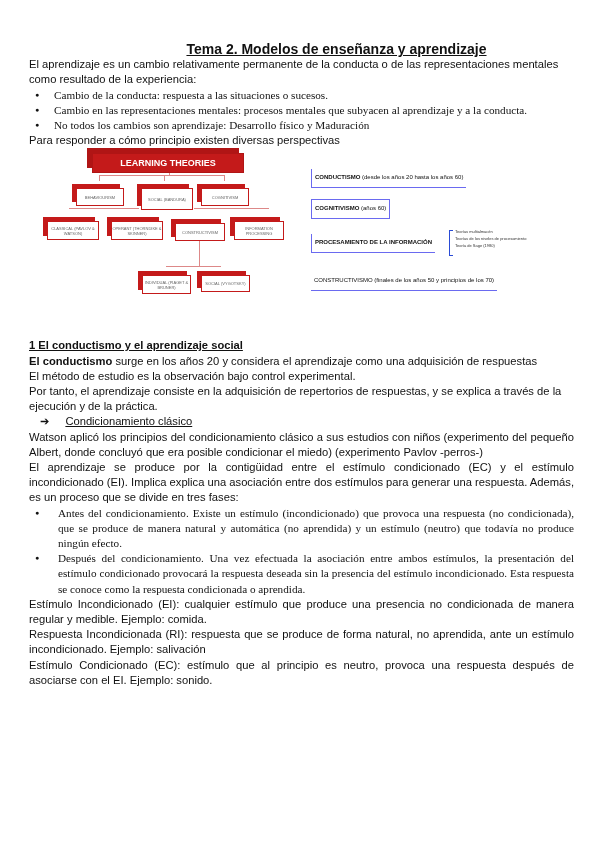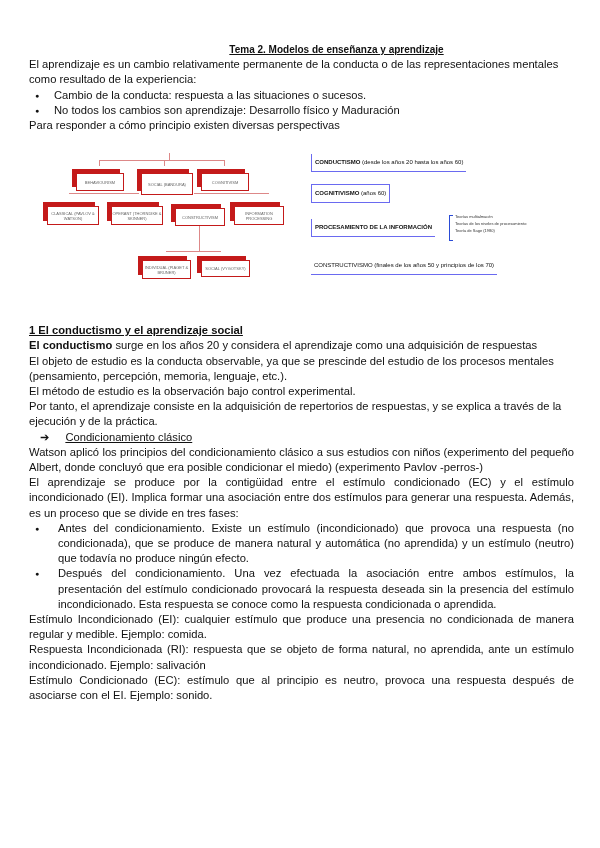--- a/index.html
+++ b/index.html
@@ -1,22 +1,22 @@
 <!DOCTYPE html>
 <html><head>
 <meta charset="utf-8">
 <style>
   html, body { margin:0; padding:0; background:#fff; }
   body { width:600px; height:848px; position:relative; overflow:hidden;
          font-family:"Liberation Sans", sans-serif; color:#111; font-size:11.2px; line-height:15.2px; }
   .page { position:absolute; left:29px; top:42px; width:545px; }
-  .title { text-align:center; font-weight:bold; text-decoration:underline; font-size:10px; margin-left:70px; }
+  .title { text-align:center; font-weight:bold; text-decoration:underline; font-size:14px; margin-left:70px; }
   p { margin:0; }
   ul.bul { margin:0; padding:0; list-style:none; }
-  ul.bul li { position:relative; padding-left:25px; }
+  ul.bul li { position:relative; padding-left:25px;font-family:Liberation Serif, serif; }
   ul.bul li::before { content:"●"; position:absolute; left:6px; top:0; font-size:7px; }
   ul.bul.indent li { padding-left:29px; }
   .diagram-zone { position:relative; height:190px; }
   .box { position:absolute; background:#fff; border:1px solid #c41a1a; box-shadow:-4px -4px 0 #c41a1a;
          font-size:4px; line-height:5px; text-align:center; color:#666; display:flex; align-items:center; justify-content:center; }
   .box.main { background:#c41a1a; color:#fff; font-size:9px; font-weight:bold; box-shadow:-5px -5px 0 #b01515; border-color:#b01515; }
   .ln { position:absolute; background:#d88; }
   .label { position:absolute; font-size:6px; font-weight:bold; white-space:nowrap; color:#111; padding:1px 3px;
            border-left:1px solid #6a6af0; border-bottom:1px solid #6a6af0; }
   .label span.n { font-weight:normal; }
@@ -29,36 +29,38 @@
   .arrow-item .u { text-decoration:underline; margin-left:16px; }
 </style>
 </head>
 <body>
 
 <div class="page">
   <div class="title">Tema 2. Modelos de enseñanza y aprendizaje</div>
   <p>El aprendizaje es un cambio relativamente permanente de la conducta o de las representaciones mentales como resultado de la experiencia:</p>
   <ul class="bul">
     <li>Cambio de la conducta: respuesta a las situaciones o sucesos.</li>
+    <li>Cambio en las representaciones mentales: procesos mentales que subyacen al aprendizaje y a la conducta.</li>
     <li>No todos los cambios son aprendizaje: Desarrollo físico y Maduración</li>
   </ul>
   <p>Para responder a cómo principio existen diversas perspectivas</p>
 
   <div class="diagram-zone">
 
     <div class="ln" style="left:140px;top:20px;width:1px;height:8px;"></div>
     <div class="ln" style="left:70px;top:27px;width:125px;height:1px;"></div>
     <div class="ln" style="left:70px;top:27px;width:1px;height:6px;"></div>
     <div class="ln" style="left:135px;top:27px;width:1px;height:6px;"></div>
     <div class="ln" style="left:195px;top:27px;width:1px;height:6px;"></div>
     <div class="ln" style="left:40px;top:60px;width:70px;height:1px;"></div>
     <div class="ln" style="left:165px;top:60px;width:75px;height:1px;"></div>
     <div class="ln" style="left:170px;top:88px;width:1px;height:30px;"></div>
     <div class="ln" style="left:137px;top:118px;width:55px;height:1px;"></div>
 
+    <div class="box main" style="left:63px;top:5px;width:150px;height:18px;">LEARNING THEORIES</div>
 
     <div class="box" style="left:47px;top:40px;width:46px;height:16px;">BEHAVIOURISM</div>
     <div class="box" style="left:112px;top:40px;width:50px;height:20px;">SOCIAL (BANDURA)</div>
     <div class="box" style="left:172px;top:40px;width:46px;height:16px;">COGNITIVISM</div>
 
     <div class="box" style="left:18px;top:73px;width:50px;height:17px;">CLASSICAL (PAVLOV &amp; WATSON)</div>
     <div class="box" style="left:82px;top:73px;width:50px;height:17px;">OPERANT (THORNDIKE &amp; SKINNER)</div>
     <div class="box" style="left:146px;top:75px;width:48px;height:16px;">CONSTRUCTIVISM</div>
     <div class="box" style="left:205px;top:73px;width:48px;height:17px;">INFORMATION PROCESSING</div>
 
@@ -78,26 +80,25 @@
     <div class="small" style="left:426px;top:81px;">Teorías multialmacén</div>
     <div class="small" style="left:426px;top:88px;">Teorías de los niveles de procesamiento</div>
     <div class="small" style="left:426px;top:95px;">Teoría de Sage (1980)</div>
     <div class="label" style="left:282px;top:124px;font-weight:normal;border-left:none;">
       <span>CONSTRUCTIVISMO</span> <span class="n">(finales de los años 50 y principios de los 70)</span>
     </div>
   </div>
 
   <p class="h1">1 El conductismo y el aprendizaje social</p>
   <p><b>El conductismo</b><span> surge en los años 20 y considera el aprendizaje como una adquisición de respuestas</span></p>
-  <p>El objeto de estudio es la conducta observable, ya que se prescinde del estudio de los procesos mentales (pensamiento, percepción, memoria, lenguaje, etc.).</p>
   <p>El método de estudio es la observación bajo control experimental.</p>
   <p>Por tanto, el aprendizaje consiste en la adquisición de repertorios de respuestas, y se explica a través de la ejecución y de la práctica.</p>
   <p class="arrow-item"><span>➔</span><span class="u">Condicionamiento clásico</span></p>
   <p class="just">Watson aplicó los principios del condicionamiento clásico a sus estudios con niños (experimento del pequeño Albert, donde concluyó que era posible condicionar el miedo) (experimento Pavlov -perros-)</p>
-  <p class="just">El aprendizaje se produce por la contigüidad entre el estímulo condicionado (EC) y el estímulo incondicionado (EI). Implica formar una asociación entre dos estímulos para generar una respuesta. Además, es un proceso que se divide en tres fases:</p>
+  <p class="just">El aprendizaje se produce por la contigüidad entre el estímulo condicionado (EC) y el estímulo incondicionado (EI). Implica explica una asociación entre dos estímulos para generar una respuesta. Además, es un proceso que se divide en tres fases:</p>
   <ul class="bul indent just">
     <li>Antes del condicionamiento. Existe un estímulo (incondicionado) que provoca una respuesta (no condicionada), que se produce de manera natural y automática (no aprendida) y un estímulo (neutro) que todavía no produce ningún efecto.</li>
     <li>Después del condicionamiento. Una vez efectuada la asociación entre ambos estímulos, la presentación del estímulo condicionado provocará la respuesta deseada sin la presencia del estímulo incondicionado. Esta respuesta se conoce como la respuesta condicionada o aprendida.</li>
   </ul>
   <p class="just">Estímulo Incondicionado (EI): cualquier estímulo que produce una presencia no condicionada de manera regular y medible. Ejemplo: comida.</p>
-  <p class="just">Respuesta Incondicionada (RI): respuesta que se objeto de forma natural, no aprendida, ante un estímulo incondicionado. Ejemplo: salivación</p>
+  <p class="just">Respuesta Incondicionada (RI): respuesta que se produce de forma natural, no aprendida, ante un estímulo incondicionado. Ejemplo: salivación</p>
   <p class="just">Estímulo Condicionado (EC): estímulo que al principio es neutro, provoca una respuesta después de asociarse con el EI. Ejemplo: sonido.</p>
 </div>
 
 </body></html>

